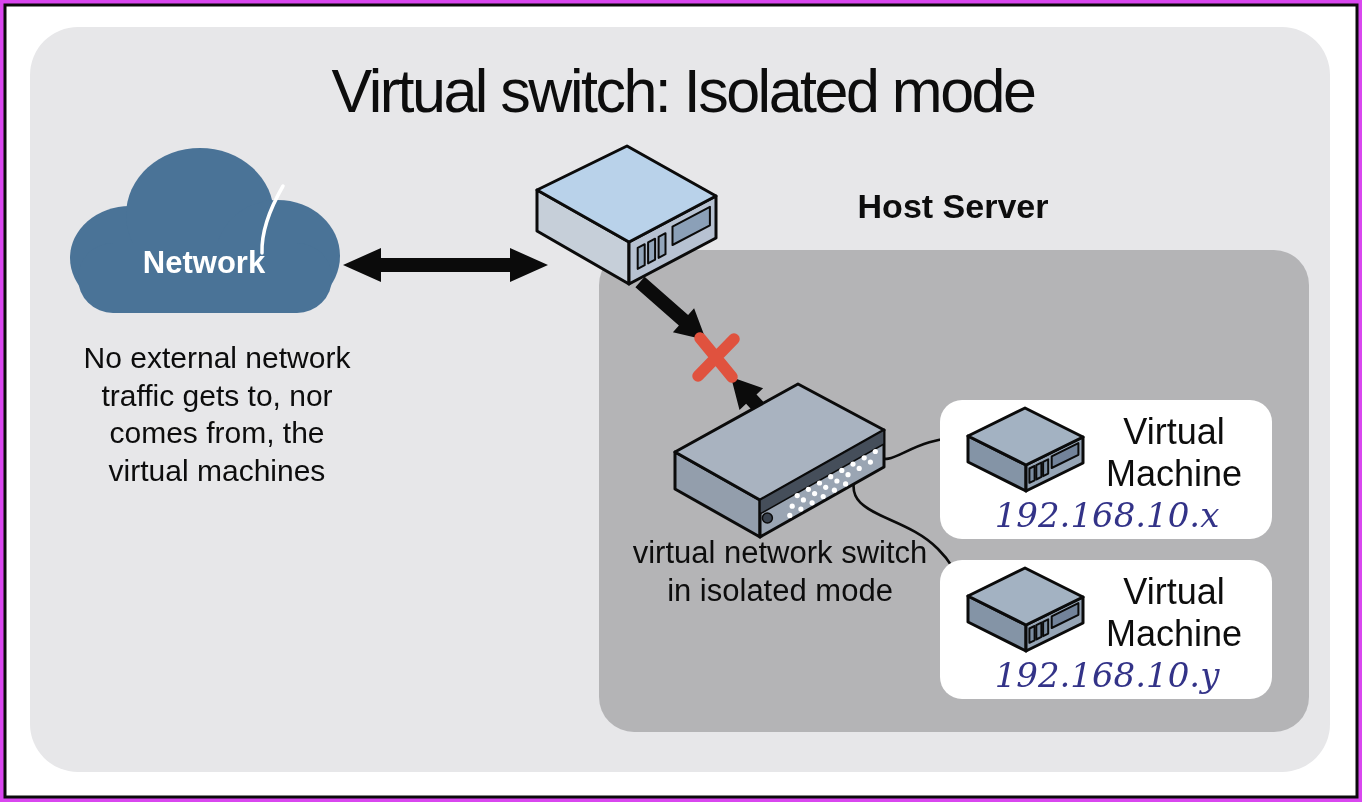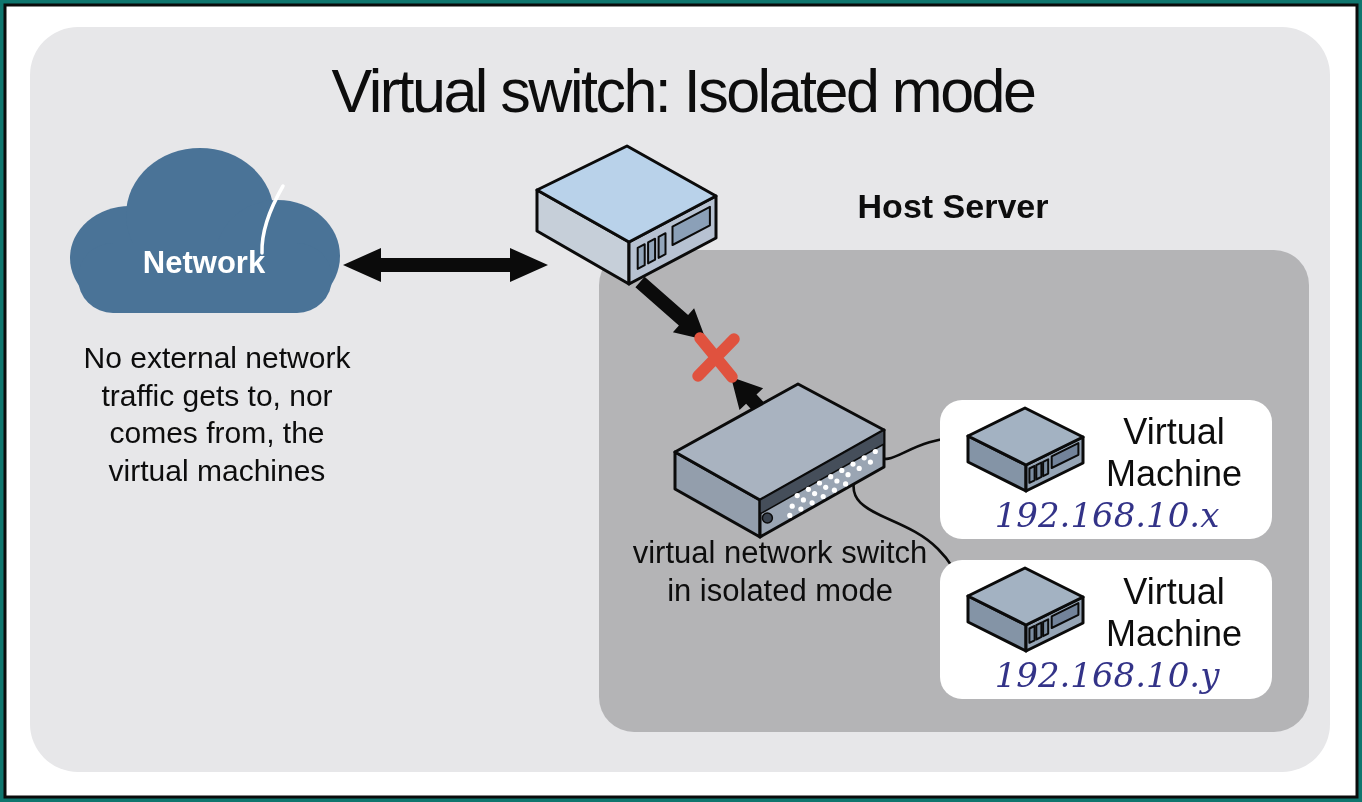--- a/index.html
+++ b/index.html
@@ -1,16 +1,16 @@
 <!DOCTYPE html>
 <html><head>
 <meta charset="utf-8">
 <style>
   html,body{margin:0;padding:0;background:#ffffff;}
-  .stage{position:relative;width:1362px;height:802px;background:#0f766e;
+  .stage{position:relative;width:1362px;height:802px;background:#d946ef;
          font-family:"Liberation Sans",sans-serif;}
   svg{display:block;}
   text{fill:#0d0d0d;}
   .title-text{font-size:61px;letter-spacing:-2.5px;}
   .note-text{font-size:30px;}
   .cloud-label{font-size:31px;font-weight:bold;fill:#ffffff;}
   .host-label{font-size:34px;font-weight:bold;}
   .vswitch-label{font-size:31px;}
   .vm-name{font-size:36px;}
   .ip-text{font-size:34px;font-style:italic;fill:#333388;

